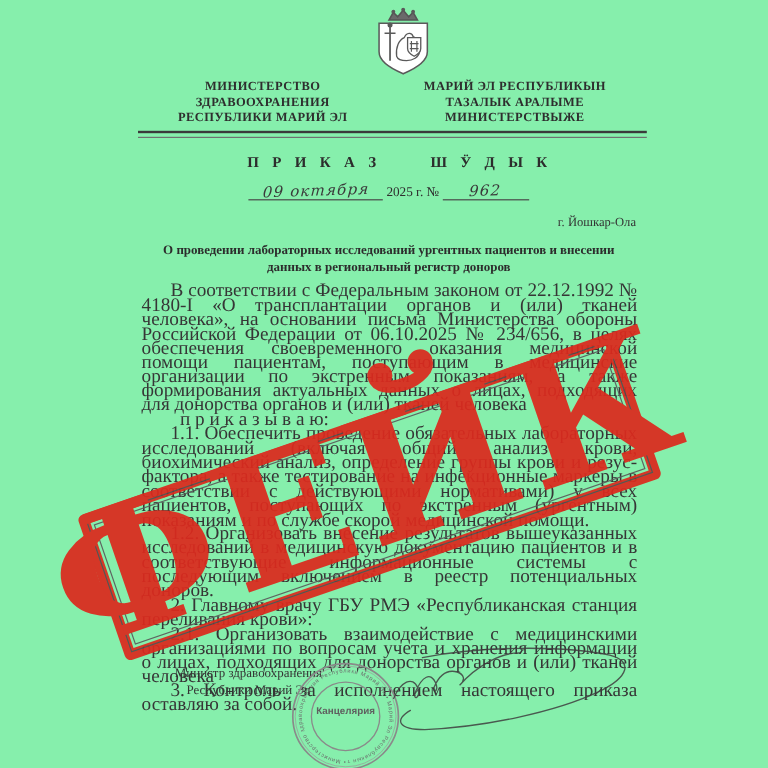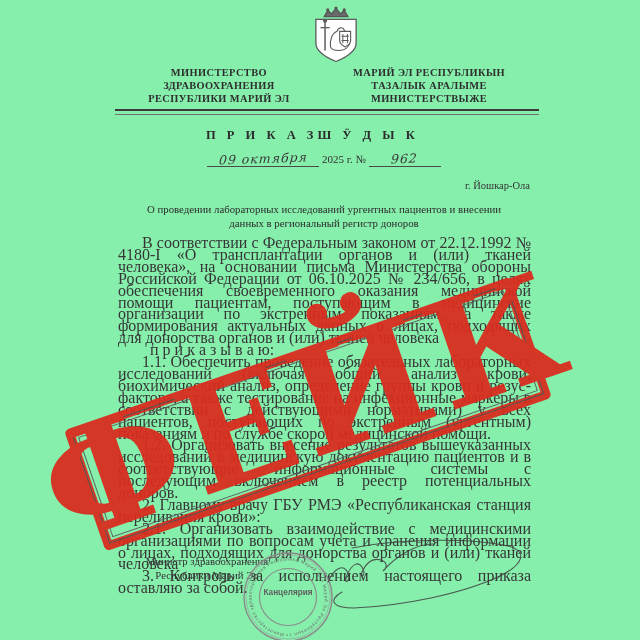--- a/index.html
+++ b/index.html
@@ -21,21 +21,21 @@
   }
   .header-col span{display:block;}
   .double-rule{
     position:absolute;top:109px;left:115px;width:424px;height:3px;
     border-top:2.4px solid #3a3a3a;border-bottom:1.2px solid #707070;
   }
 
   
   .doctype-row{
     position:absolute;top:128px;left:118px;width:412px;
-    display:flex;
+    display:flex;justify-content:space-between;
     font-weight:bold;font-size:12.5px;color:#2c2c2c;
   }
   .doctype-row .left{margin-left:88px;letter-spacing:4px;}
   .doctype-row .right{margin-right:70px;letter-spacing:4px;}
   .date-row{
     position:absolute;top:151px;left:118px;width:412px;text-align:center;
     font-size:11px;color:#2f2f2f;
   }
   .uline{display:inline-block;border-bottom:1px solid #4a4a4a;text-align:center;}
   .u-date{width:112px;}
@@ -46,21 +46,21 @@
     transform:rotate(-2deg) skewX(-6deg);
   }
   .city{
     position:absolute;top:180px;left:118px;width:412px;text-align:right;
     font-size:10.5px;color:#343434;
   }
 
   
   .title{
     position:absolute;top:203px;left:118px;width:412px;text-align:center;
-    font-weight:normal;font-size:10.8px;line-height:13.5px;color:#2c2c2c;
+    font-weight:bold;font-size:10.8px;line-height:13.5px;color:#2c2c2c;
   }
   .title span{display:block;}
   .order-body{
     position:absolute;top:237px;left:118px;width:413px;
     font-size:16px;line-height:11.9px;text-align:justify;color:#363636;
   }
   .order-body p{margin:0;text-indent:24px;}
   .order-body p.no-indent{text-indent:0;margin-left:32px;}
 
   

